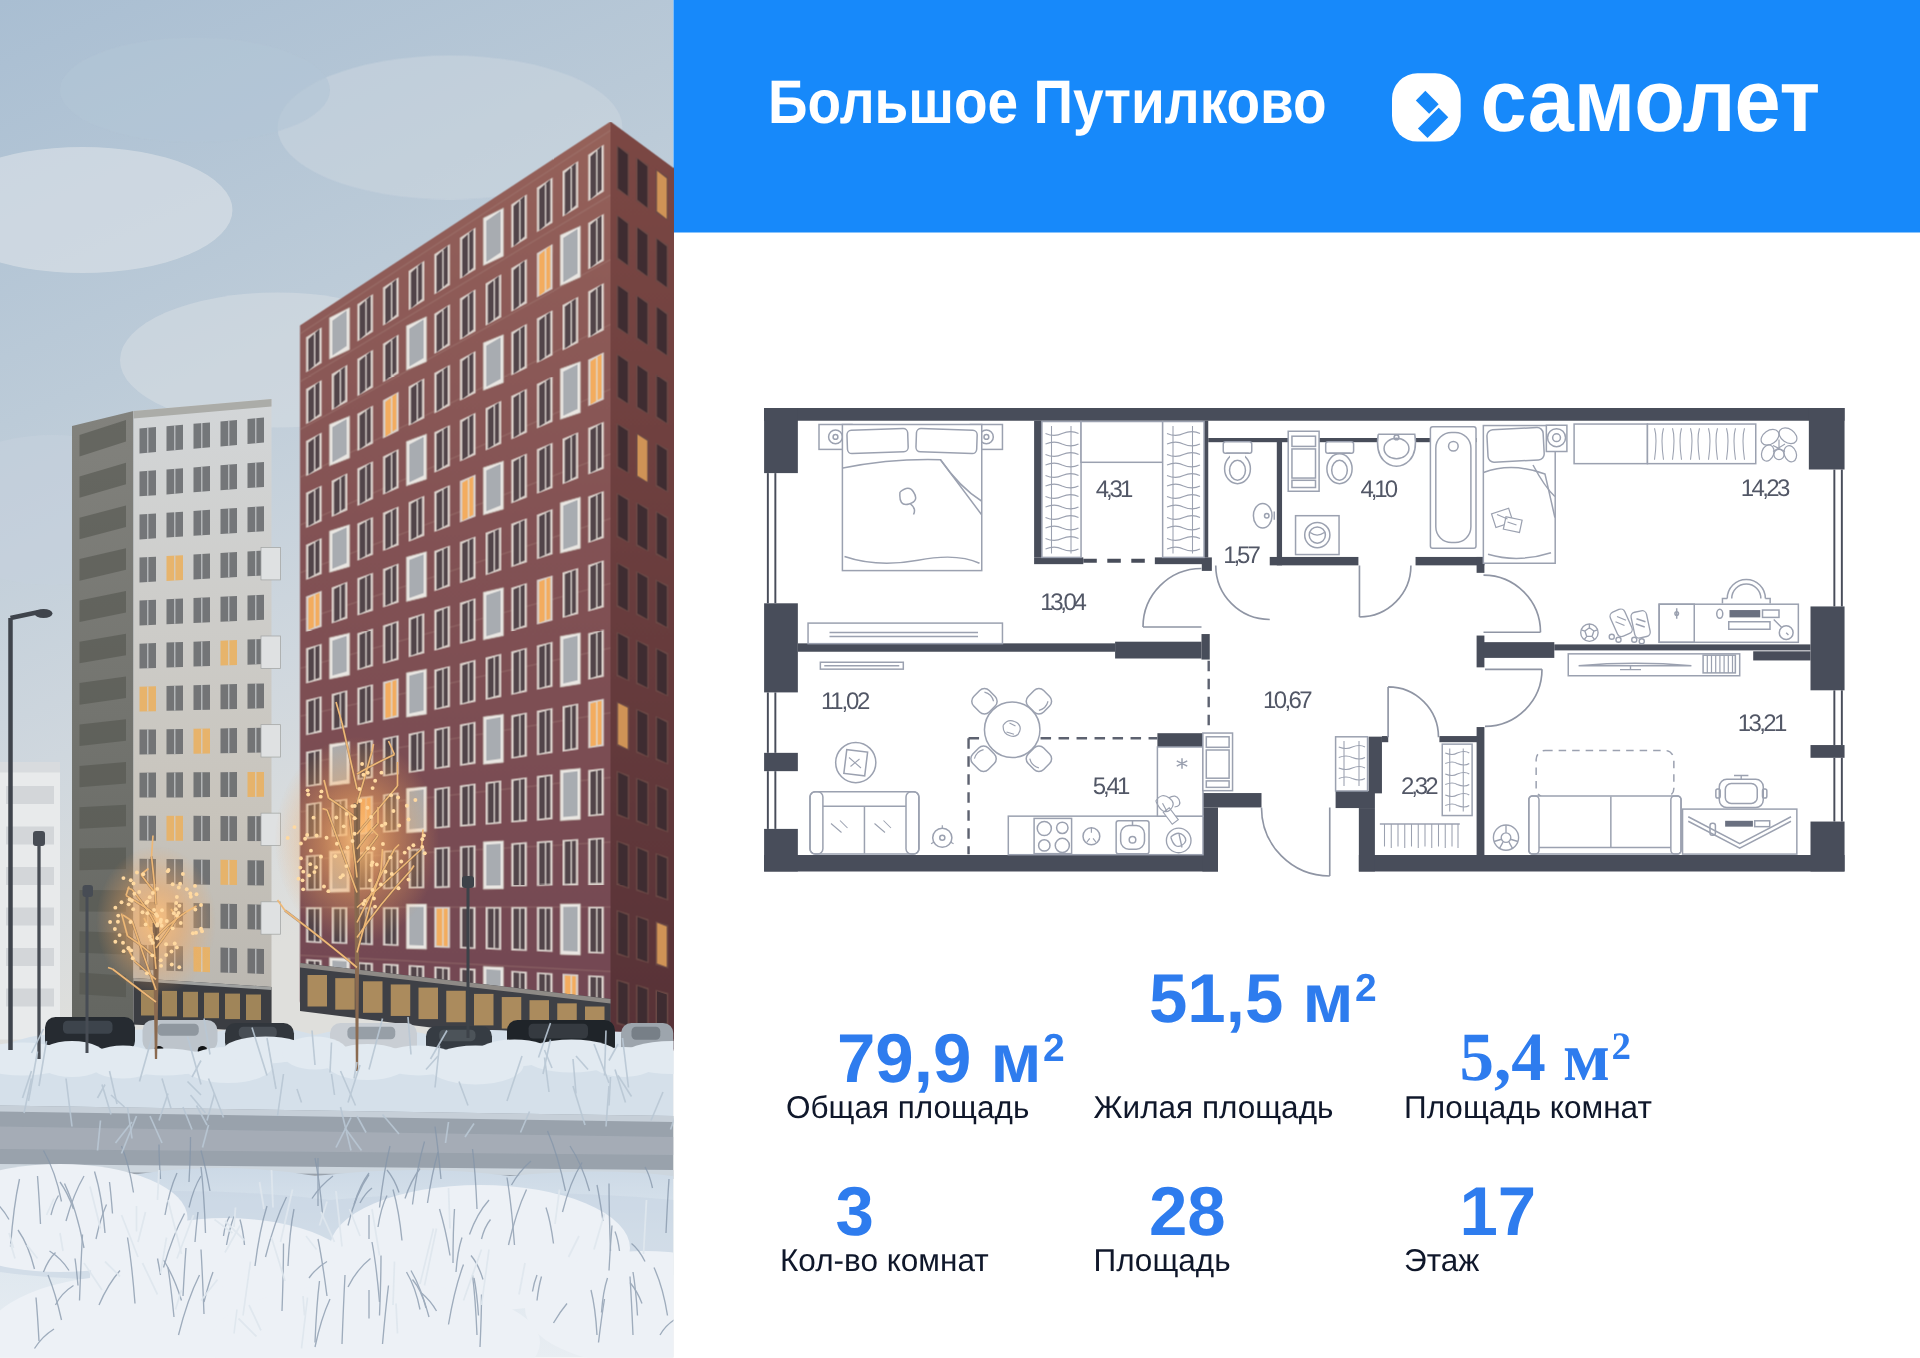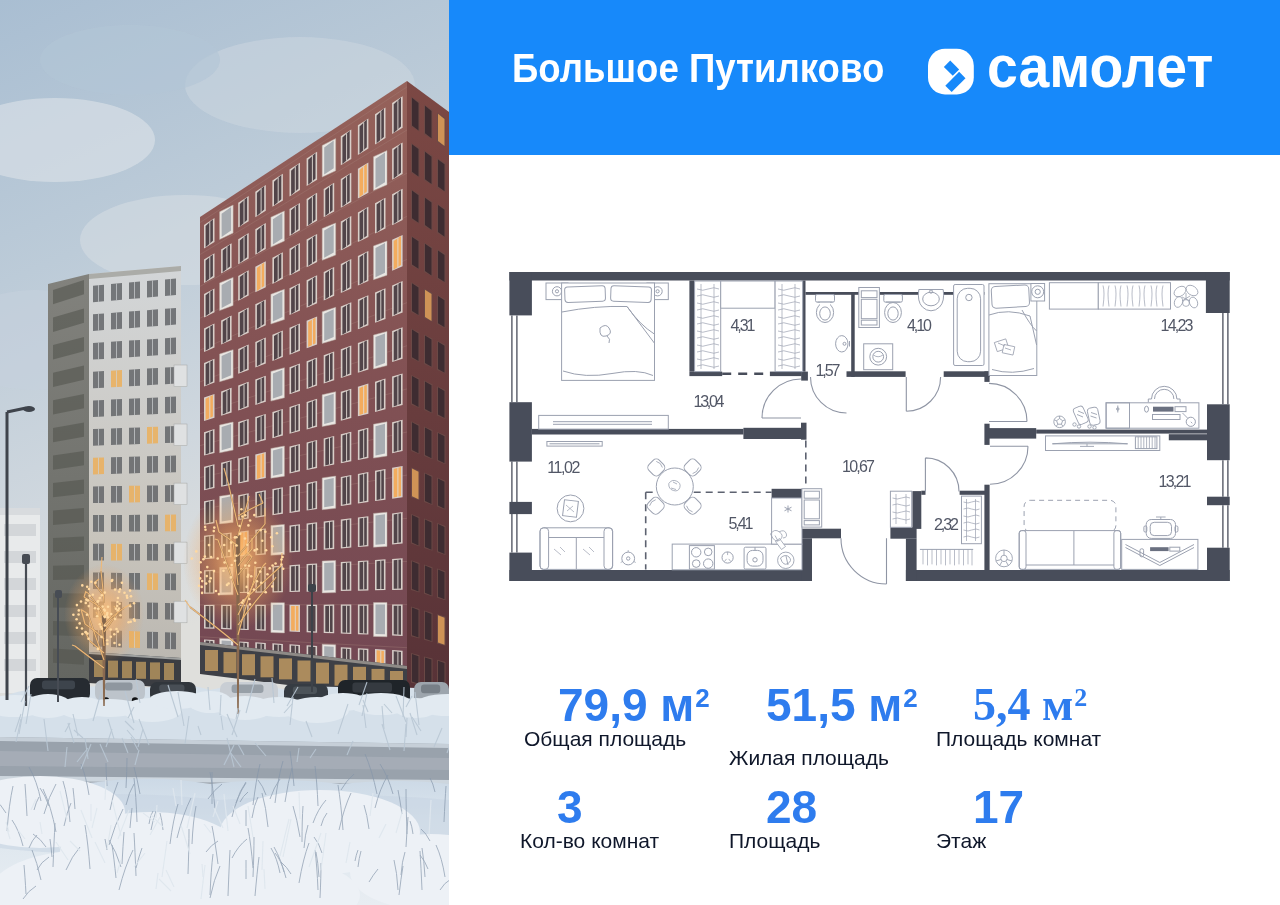--- a/index.html
+++ b/index.html
@@ -1877,22 +1877,22 @@
     <text x="946.5" y="529.5" textLength="25">2,32</text>
 
     <text x="1175" y="487" textLength="33">13,21</text>
   </g>
 </g>
 </svg>
 
 <div class="abs statnum" style="left:522px;top:682px;">79,9 м<sup>2</sup></div>
 <div class="abs statlab" style="left:524px;top:728px;">Общая площадь</div>
 
-<div class="abs statnum" style="left:730px;top:682px;">51,5 м<sup>2</sup></div>
-<div class="abs statlab" style="left:729px;top:728px;margin-top:19px;">Жилая площадь</div>
+<div class="abs statnum" style="left:730px;top:642px;">51,5 м<sup>2</sup></div>
+<div class="abs statlab" style="left:729px;top:728px;">Жилая площадь</div>
 
 <div class="abs statnum" style="left:937px;top:682px;font-family:Liberation Serif, serif;">5,4 м<sup>2</sup></div>
 <div class="abs statlab" style="left:936px;top:728px;">Площадь комнат</div>
 
 <div class="abs statnum" style="left:521px;top:784px;">3</div>
 <div class="abs statlab" style="left:520px;top:830px;">Кол-во комнат</div>
 
 <div class="abs statnum" style="left:730px;top:784px;">28</div>
 <div class="abs statlab" style="left:729px;top:830px;">Площадь</div>
 

